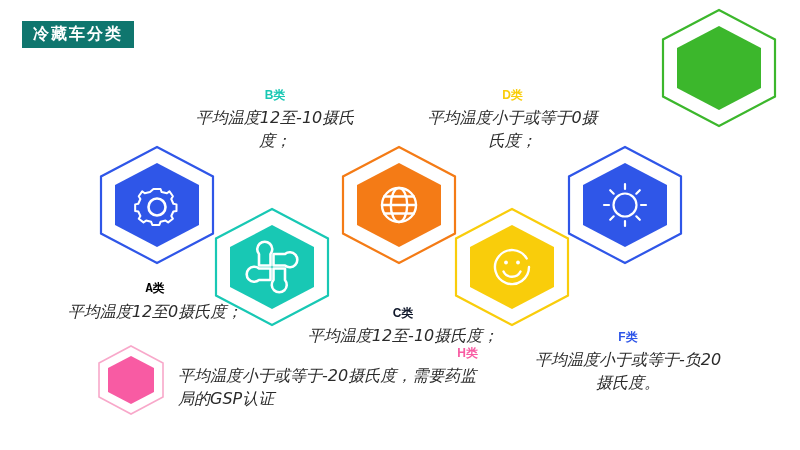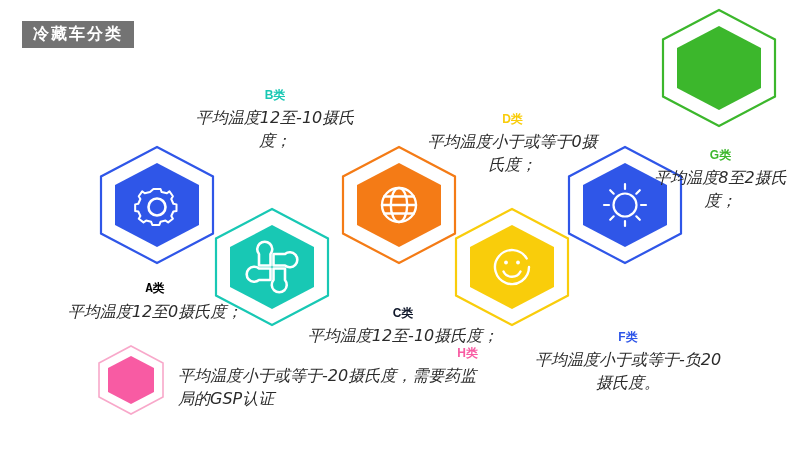--- a/index.html
+++ b/index.html
@@ -18,21 +18,21 @@
     position: relative;
     width: 800px;
     height: 450px;
   }
 
   
   #title-badge {
     position: absolute;
     left: 22px;
     top: 21px;
-    background: #737373;
+    background: #0f766e;
     color: #ffffff;
     font-size: 16px;
     font-weight: 700;
     letter-spacing: 2px;
     padding: 5px 11px 6px 11px;
     line-height: 1;
     white-space: nowrap;
   }
 
   
@@ -140,21 +140,21 @@
       <polygon points="59,18 101,40 101,80 59,102 17,80 17,40" fill="#f9cd0b"></polygon>
       <g transform="translate(59,60)" fill="none" stroke="#ffffff" stroke-width="2.4" stroke-linecap="round">
         <path d="M 14.7,-8.5 A 17,17 0 1 0 17,0"></path>
         <circle cx="-6" cy="-4.5" r="1.9" fill="#ffffff" stroke="none"></circle>
         <circle cx="6" cy="-4.5" r="1.9" fill="#ffffff" stroke="none"></circle>
         <path d="M -8.5,4.5 A 9.5,9.5 0 0 0 8.5,4.5"></path>
       </g>
     </svg>
   </div>
 
-  <div class="cat-block" style="left:420px; top:88px; width:185px;margin-top:24px;">
+  <div class="cat-block" style="left:420px; top:88px; width:185px;">
     <p class="cat-label" style="color:#f9cd0b;">D类</p>
     <p class="cat-desc">平均温度小于或等于0摄氏度；</p>
   </div>
 
   <div class="hex-node" style="left:566px; top:145px;">
     <svg width="118" height="120" viewBox="0 0 118 120">
       <polygon points="59,2 115,31.5 115,88.5 59,118 3,88.5 3,31.5" fill="none" stroke="#2f56e8" stroke-width="2.2"></polygon>
       <polygon points="59,18 101,40 101,80 59,102 17,80 17,40" fill="#2f56e8"></polygon>
       <g transform="translate(59,60)" fill="none" stroke="#ffffff" stroke-width="2.2" stroke-linecap="round">
         <circle cx="0" cy="0" r="11.5"></circle>
@@ -175,24 +175,20 @@
     <p class="cat-desc">平均温度小于或等于-负20摄氏度。</p>
   </div>
 
   <div class="hex-node" style="left:660px; top:8px;">
     <svg width="118" height="120" viewBox="0 0 118 120">
       <polygon points="59,2 115,31.5 115,88.5 59,118 3,88.5 3,31.5" fill="none" stroke="#3cb72c" stroke-width="2.2"></polygon>
       <polygon points="59,18 101,40 101,80 59,102 17,80 17,40" fill="#3cb72c"></polygon>
     </svg>
   </div>
 
-  <div class="cat-block" style="left:648px; top:148px; width:145px;">
-    <p class="cat-label" style="color:#3cb72c;">G类</p>
-    <p class="cat-desc">平均温度8至2摄氏度；</p>
-  </div>
 
   <div class="hex-node" style="left:96px; top:344px;">
     <svg width="70" height="72" viewBox="0 0 70 72">
       <polygon points="35,2 67,19 67,53 35,70 3,53 3,19" fill="none" stroke="#f8a8ca" stroke-width="1.6"></polygon>
       <polygon points="35,12 58,24 58,48 35,60 12,48 12,24" fill="#f85ba3"></polygon>
     </svg>
   </div>
 
   <div class="cat-block left-align" style="left:178px; top:346px; width:300px;">
     <p class="cat-label" style="color:#f85ba3;text-align:right;">H类</p>

